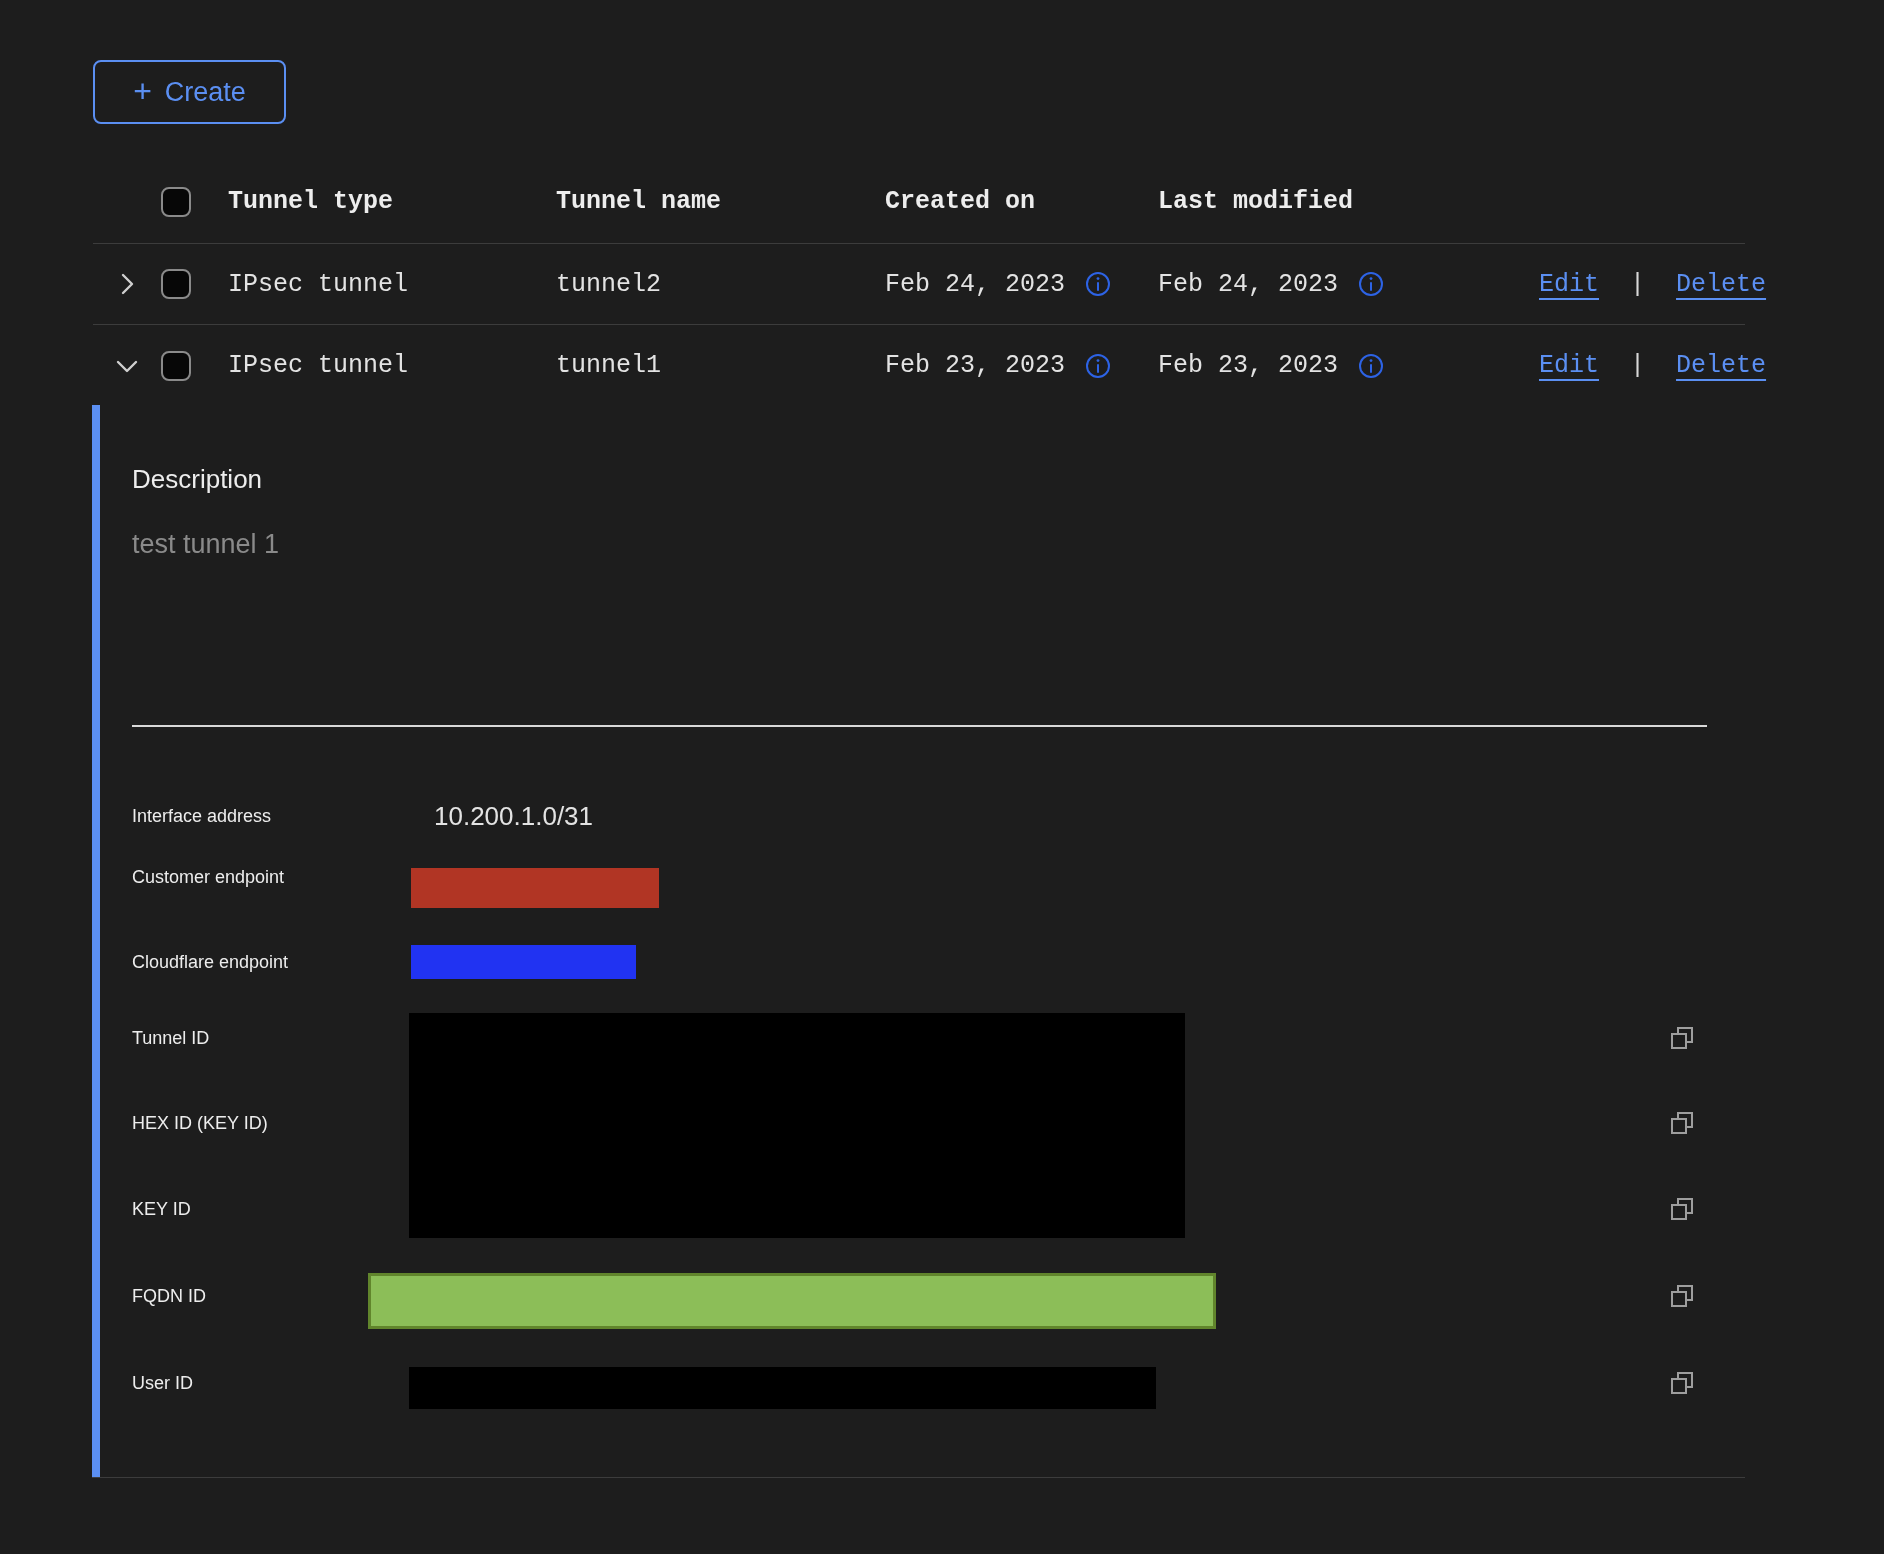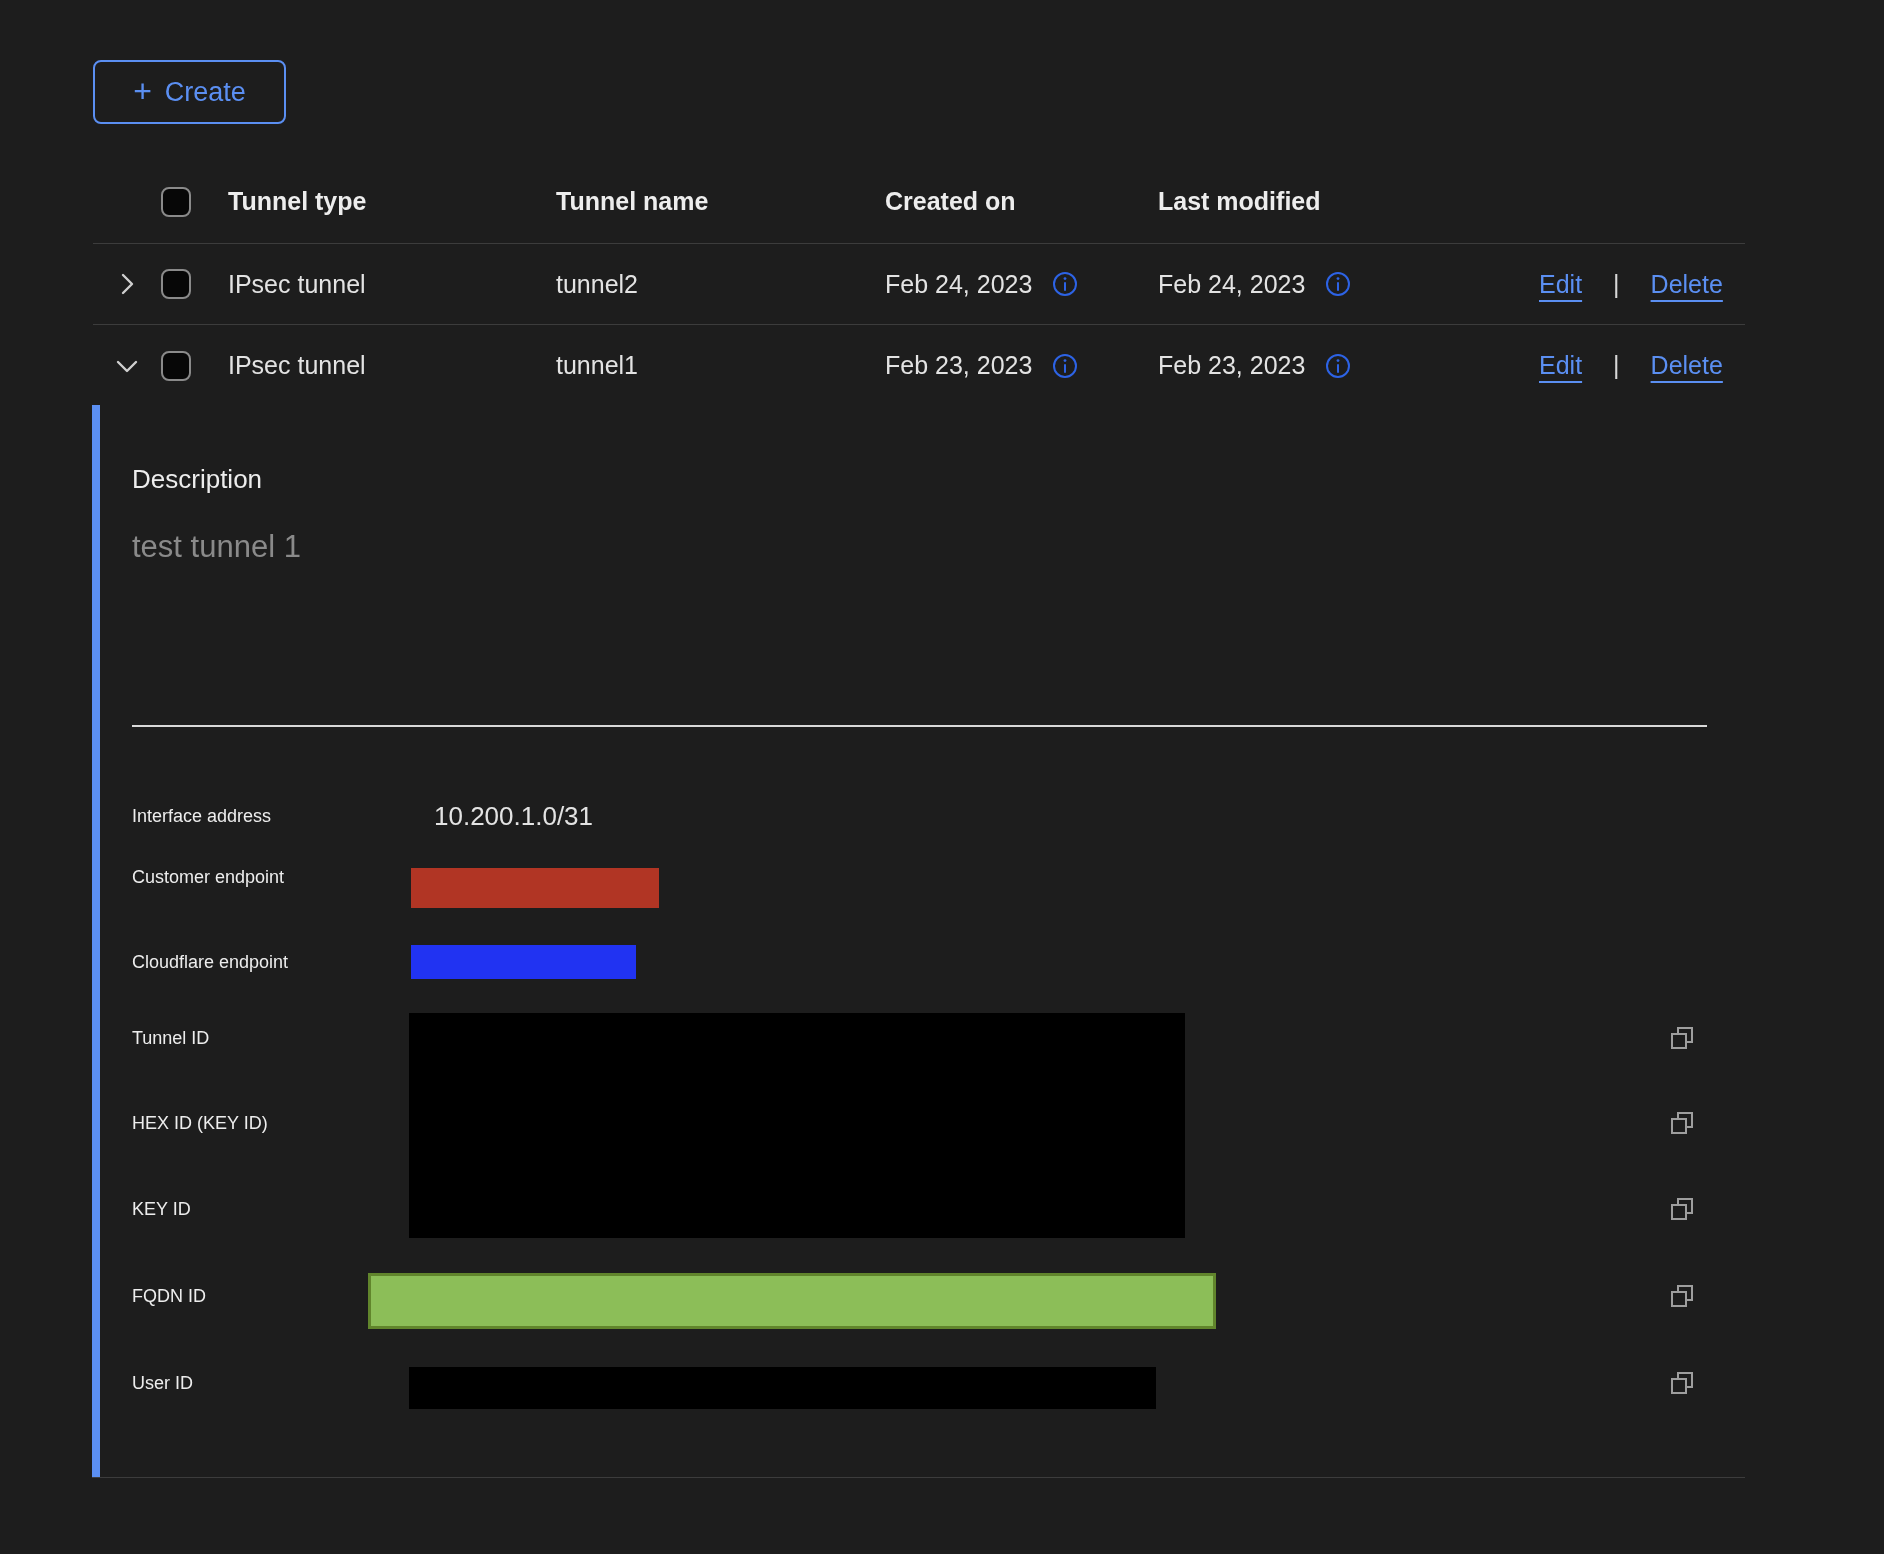--- a/index.html
+++ b/index.html
@@ -28,20 +28,21 @@
   }
   .create-btn .plus{font-size:32px; font-weight:300; line-height:1; margin-top:-3px;}
 
   
   .table{position:absolute; left:93px; top:160px; width:1652px;}
   .trow{
     display:grid;
     grid-template-columns:68px 67px 328px 329px 273px 381px 1fr;
     align-items:center; height:81px;
     border-bottom:1px solid var(--divider-dark);
+    font-family:Liberation Mono, monospace;
   }
   .trow.header{height:84px; font-weight:700; font-size:25px;}
   .trow.body-row{font-size:25px; color:#e3e3e3;text-align:right;}
   .trow.expanded{border-bottom:none;}
   .cell{display:flex; align-items:center;}
   .cell.center{justify-content:center;}
   .checkbox{
     width:30px; height:30px; border:2px solid #8a8a8a; border-radius:8px;
     background:#070707; cursor:pointer;
   }
@@ -55,21 +56,21 @@
   }
   .action-sep{color:#d8d8d8; font-size:25px;}
 
   
   .panel{
     position:absolute; left:92px; top:405px; width:1653px; height:1073px;
     border-bottom:1px solid var(--divider-dark);
   }
   .panel-bar{position:absolute; left:0; top:0; width:8px; height:100%; background:var(--accent);}
   .desc-label{position:absolute; left:40px; top:42px; font-size:26px; color:var(--text-primary);margin-top:17px;}
-  .desc-value{position:absolute; left:40px; top:124px; font-size:31px; color:var(--text-muted);}
+  .desc-value{position:absolute; left:40px; top:124px; font-size:27px; color:var(--text-muted);}
   .health-btn{
     position:absolute; left:40px; top:195px; width:316px; height:60px;
     background:transparent; border:2px solid var(--accent); border-radius:8px;
     color:var(--accent); font-size:26px; font-family:inherit; cursor:pointer;
   }
   .panel-divider{position:absolute; left:40px; top:320px; width:1575px; height:2px; background:var(--divider-light);}
 
   .fields{position:absolute; left:40px; top:375px; width:1613px; height:698px;}
   .flabel{position:absolute; left:0; height:30px; line-height:30px; font-size:18px; color:var(--text-primary); white-space:nowrap;}
   .fvalue{position:absolute; height:30px; line-height:30px; font-size:26px; color:#e3e3e3;}

